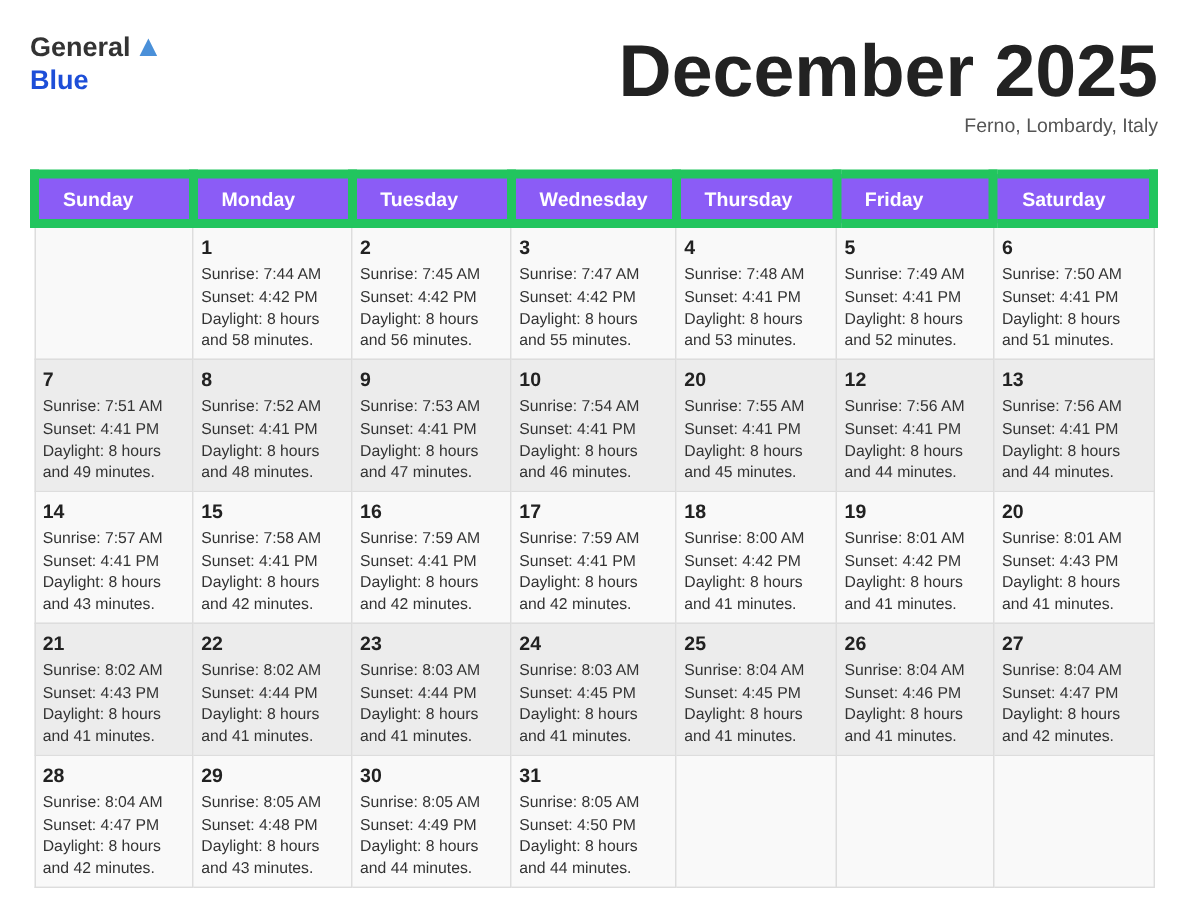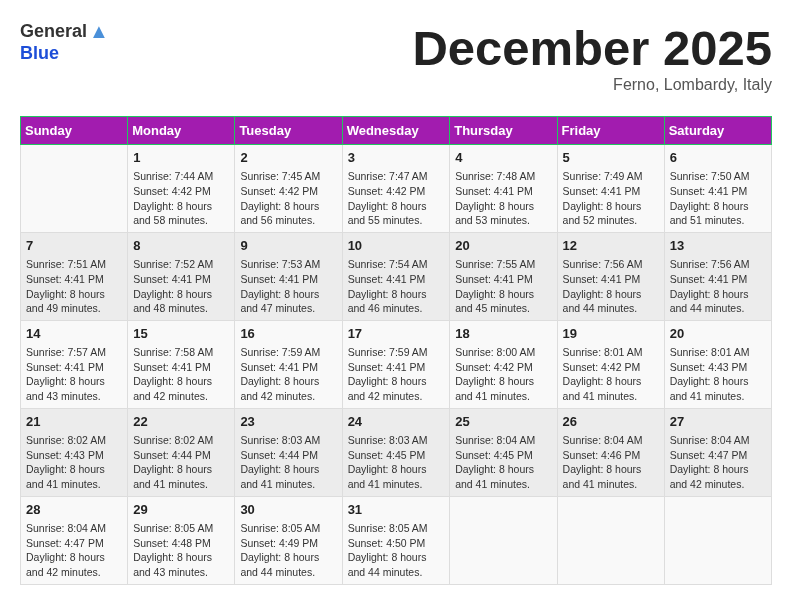--- a/index.html
+++ b/index.html
@@ -31,36 +31,36 @@
     }
     .title-block {
       text-align: right;
     }
     .month-title {
       font-size: 49px;
       font-weight: bold;
       color: #222;
     }
     .location-title {
-      font-size: 16px;
+      font-size: 13px;
       color: #555;
     }
     table {
       width: 100%;
       border-collapse: collapse;
       font-size: 11px;
     }
     thead tr th {
-      background-color: #a21caf;
+      background-color: #8b5cf6;
       color: #fff;
-      padding: 6px 4px;
+      padding: 6px 16px;
       text-align: left;
       font-size: 13px;
       font-weight: bold;
-      border: 1px solid #22c55e;
+      border: 6px solid #22c55e;
     }
     tbody tr td {
       vertical-align: top;
       padding: 4px 5px;
       border: 1px solid #ddd;
       height: 82px;
       width: 108px;
       color: #333;
       line-height: 1.4;
     }

